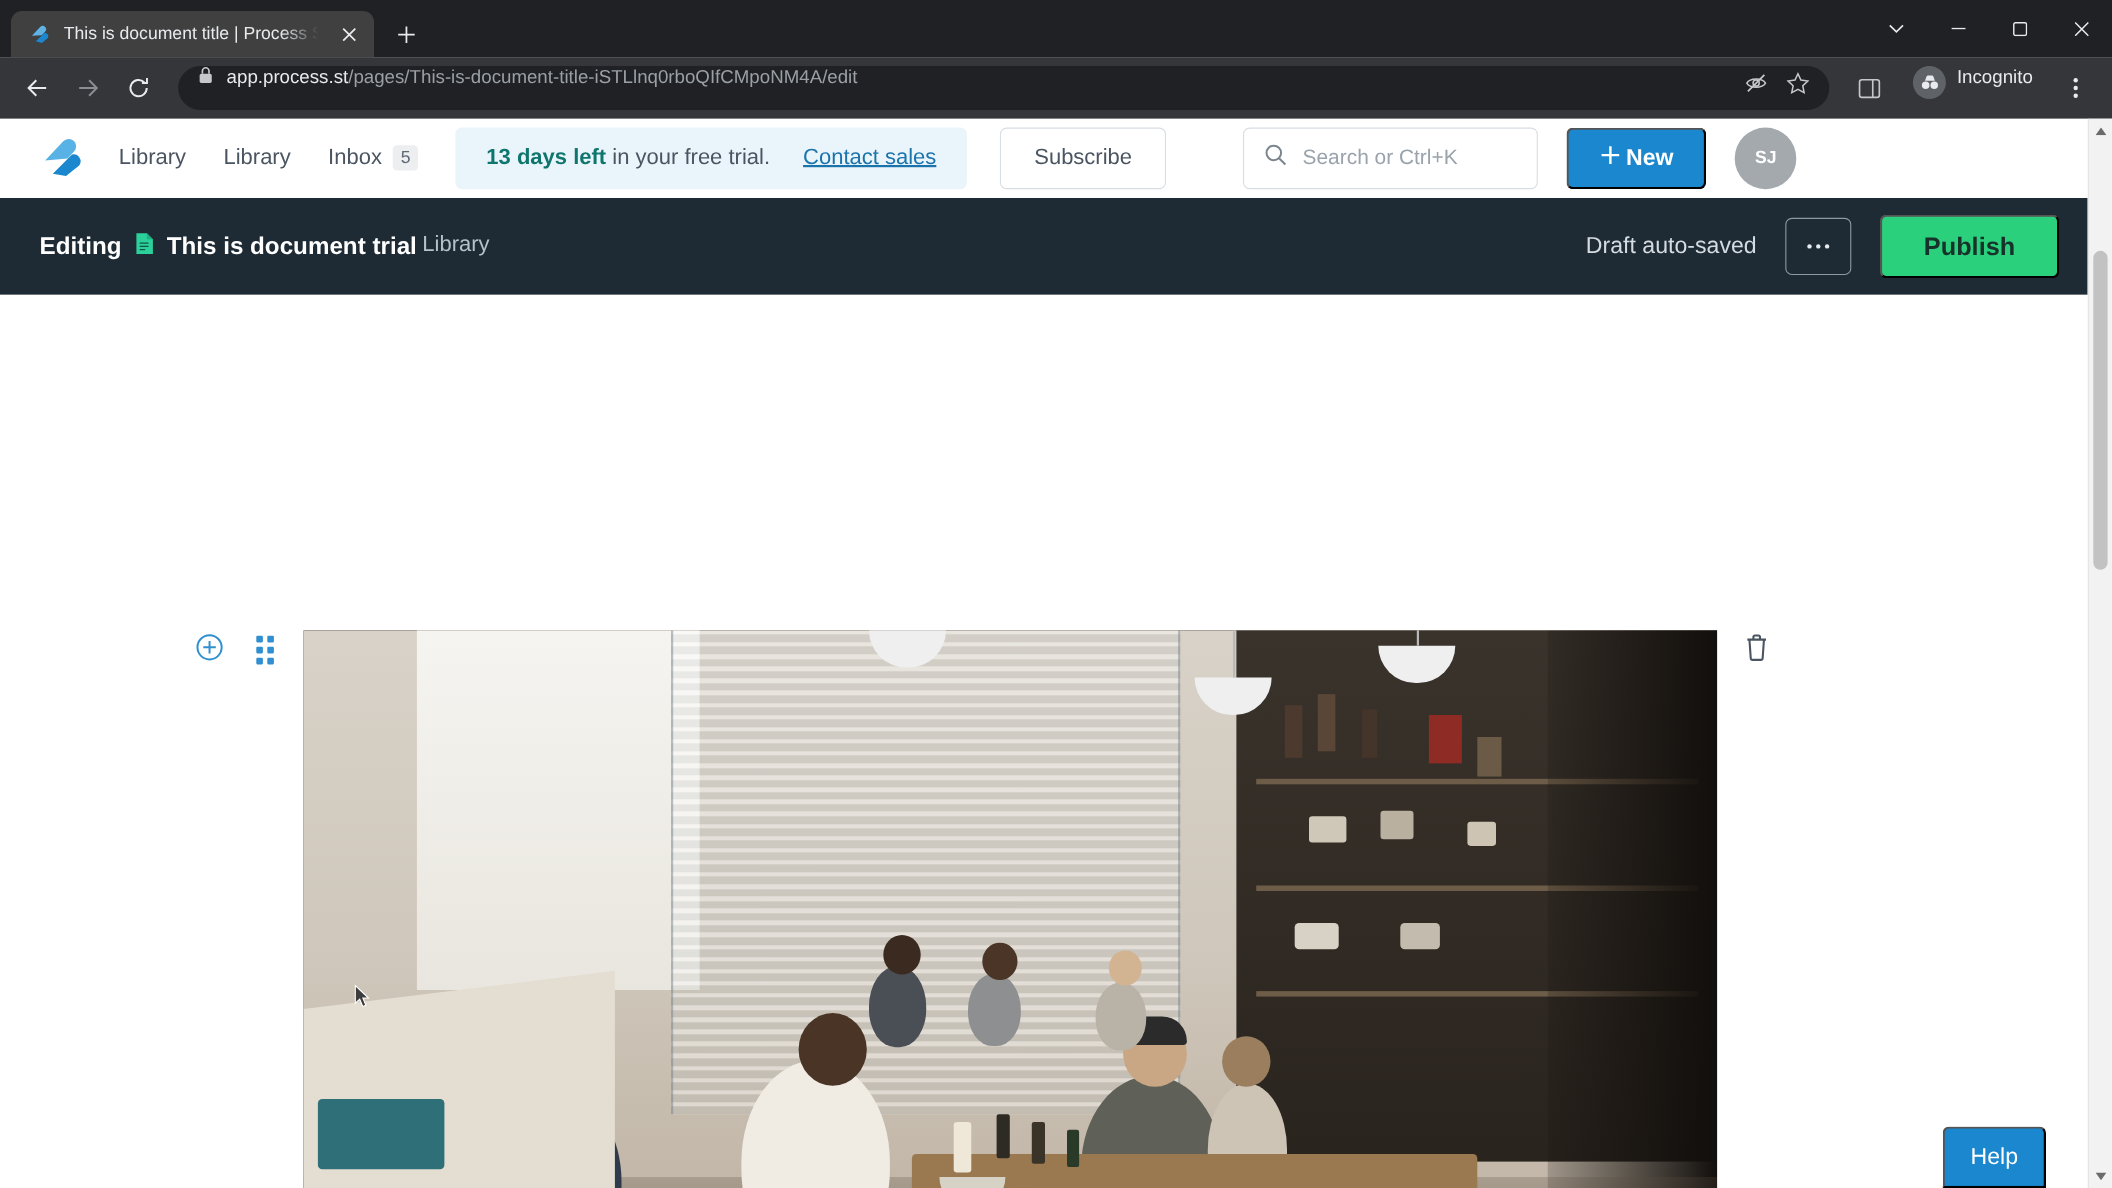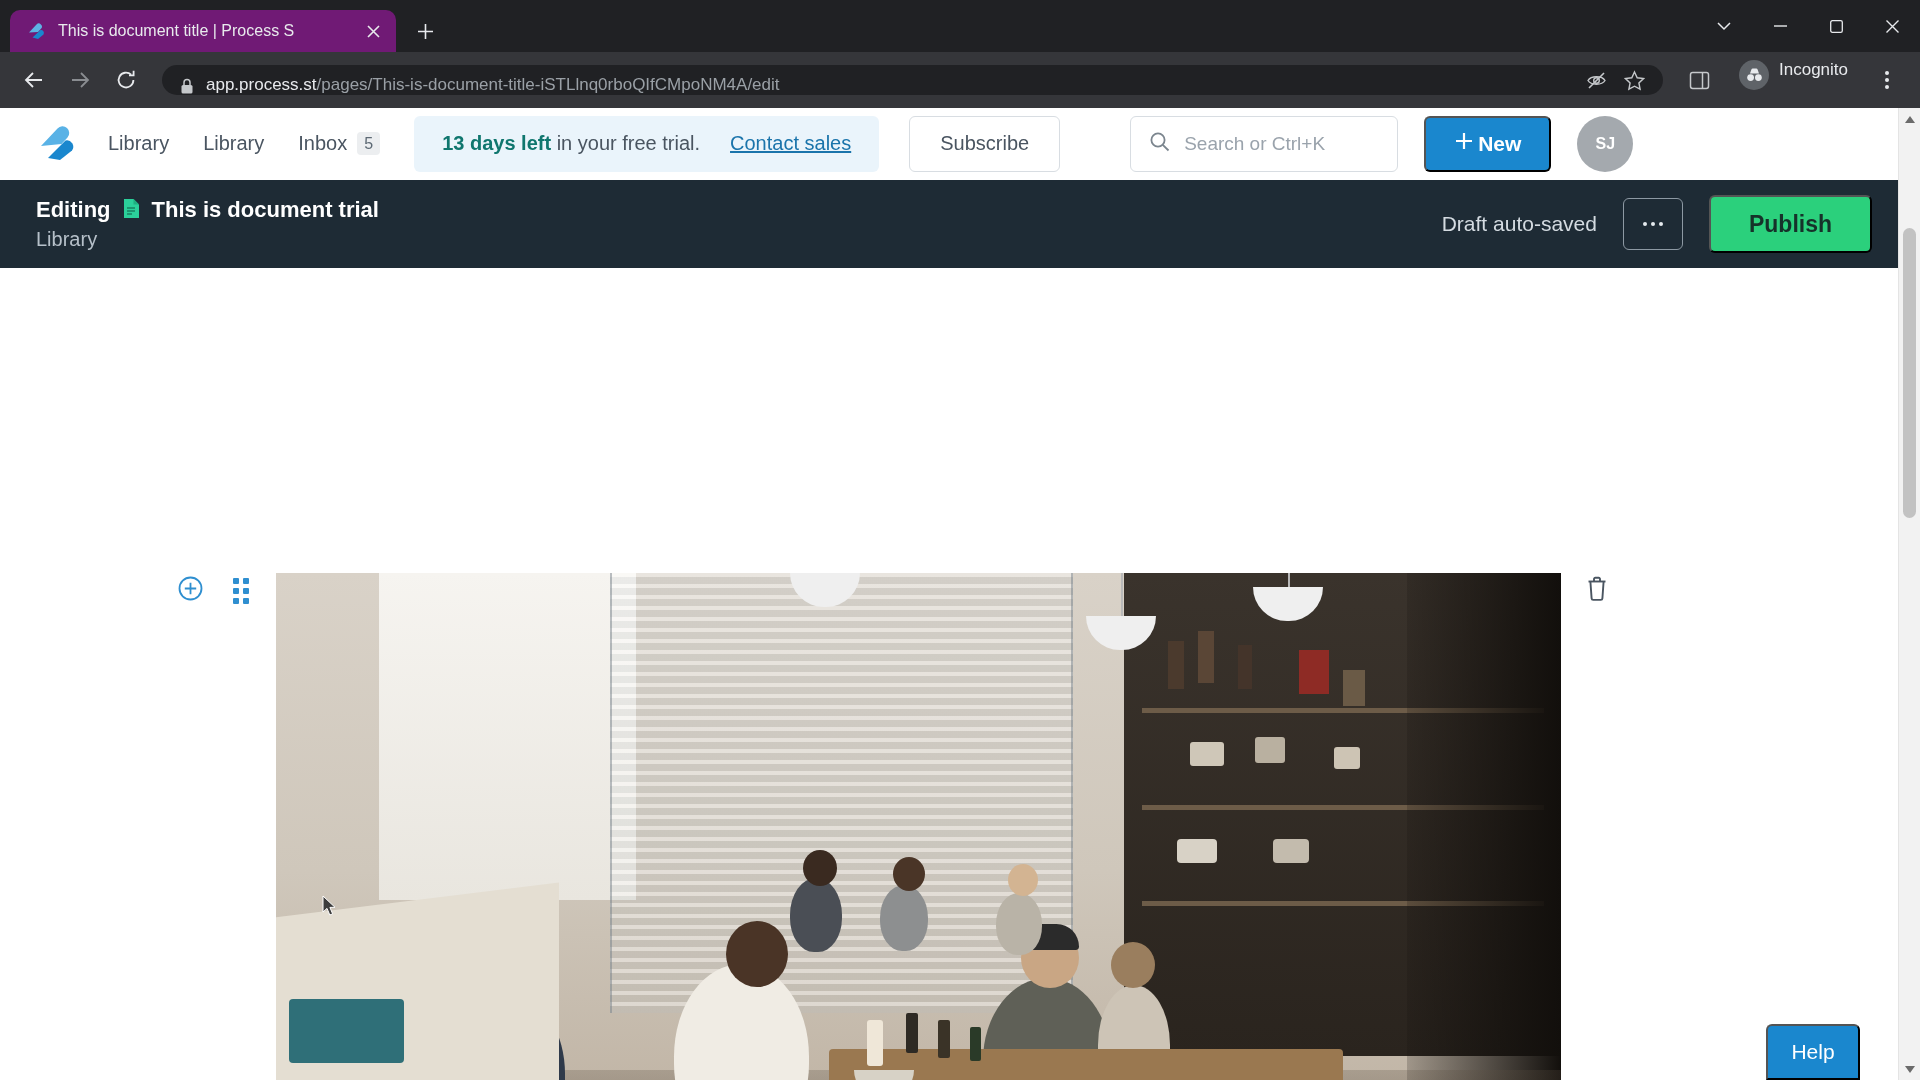--- a/index.html
+++ b/index.html
@@ -10,21 +10,21 @@
   }
 
   
   .browser { width: 1920px; height: 1080px; display: flex; flex-direction: column; }
 
   .tabstrip {
     height: 52px; background: #202124; display: flex; align-items: flex-end;
     padding-left: 10px; position: relative; flex: none;
   }
   .tab {
-    height: 42px; width: 386px; background: #701a75; border-radius: 10px 10px 0 0;
+    height: 42px; width: 330px; background: #404040; border-radius: 10px 10px 0 0;
     display: flex; align-items: center; padding: 0 10px 0 16px; gap: 12px;
     position: relative;
   }
   .tab-favicon { width: 20px; height: 20px; flex: none; position: relative; }
   .tab-title {
     flex: 1; color: #e8eaed; font-size: 16px; white-space: nowrap;
     overflow: hidden; -webkit-mask-image: linear-gradient(to right, #000 84%, transparent 99%);
             mask-image: linear-gradient(to right, #000 84%, transparent 99%);
   }
   .tab-close {
@@ -48,22 +48,22 @@
   .toolbar {
     height: 56px; background: #35363a; display: flex; align-items: center;
     padding: 0 14px; gap: 6px; flex: none;
   }
   .nav-btn {
     width: 40px; height: 40px; border-radius: 50%; display: flex;
     align-items: center; justify-content: center; color: #e8eaed; flex: none;
   }
   .nav-btn.disabled { color: #8a8d91; }
   .omnibox {
-    flex: 1; height: 30px; background: #202124; border-radius: 20px;
-    display: flex; align-items: flex-end; padding: 0 14px 0 18px; margin-left: 10px;
+    flex: 1; height: 40px; background: #202124; border-radius: 20px;
+    display: flex; align-items: flex-start; padding: 0 14px 0 18px; margin-left: 10px;
     gap: 12px; min-width: 0;
   }
   .lock-icon { flex: none; display: flex; color: #c5c8cb; }
   .url { flex: 1; font-size: 17px; color: #9aa0a6; white-space: nowrap; overflow: hidden; }
   .url b { color: #e8eaed; font-weight: 400; }
   .omni-icons { display: flex; align-items: center; gap: 8px; flex: none; }
   .omni-ic { width: 30px; height: 30px; display: flex; align-items: center; justify-content: center; color: #c5c8cb; }
   .incognito-pill {
     height: 40px; display: flex; align-items: flex-start; gap: 10px;
     border-radius: 20px; padding: 0 14px 0 8px; color: #e8eaed; font-size: 17px;
@@ -120,21 +120,21 @@
     margin-left: 26px; width: 56px; height: 56px; border-radius: 50%;
     background: #a4a9ae; color: #fff; font-size: 16px; font-weight: 700;
     display: flex; align-items: center; justify-content: center; flex: none;
   }
 
   
   .edit-bar {
     height: 88px; background: #1e2b35; display: flex; align-items: center;
     padding: 0 26px 0 36px; flex: none;
   }
-  .edit-left { display: flex; flex-direction: column; gap: 5px; }
+  .edit-left { display: flex; flex-direction: row; gap: 5px; text-align: right; }
   .edit-row1 { display: flex; align-items: center; gap: 12px; }
   .edit-label { font-size: 22px; font-weight: 700; color: #fff; }
   .doc-title { font-size: 22px; font-weight: 700; color: #fff; }
   .edit-crumb { font-size: 20px; color: #b6c0c9; }
   .edit-right { margin-left: auto; display: flex; align-items: center; gap: 26px; }
   .autosave { font-size: 21px; color: #d4dbe1; }
   .more-btn {
     width: 60px; height: 52px; border: 1px solid #8d99a3; border-radius: 6px;
     display: flex; align-items: center; justify-content: center; gap: 4px;
   }

